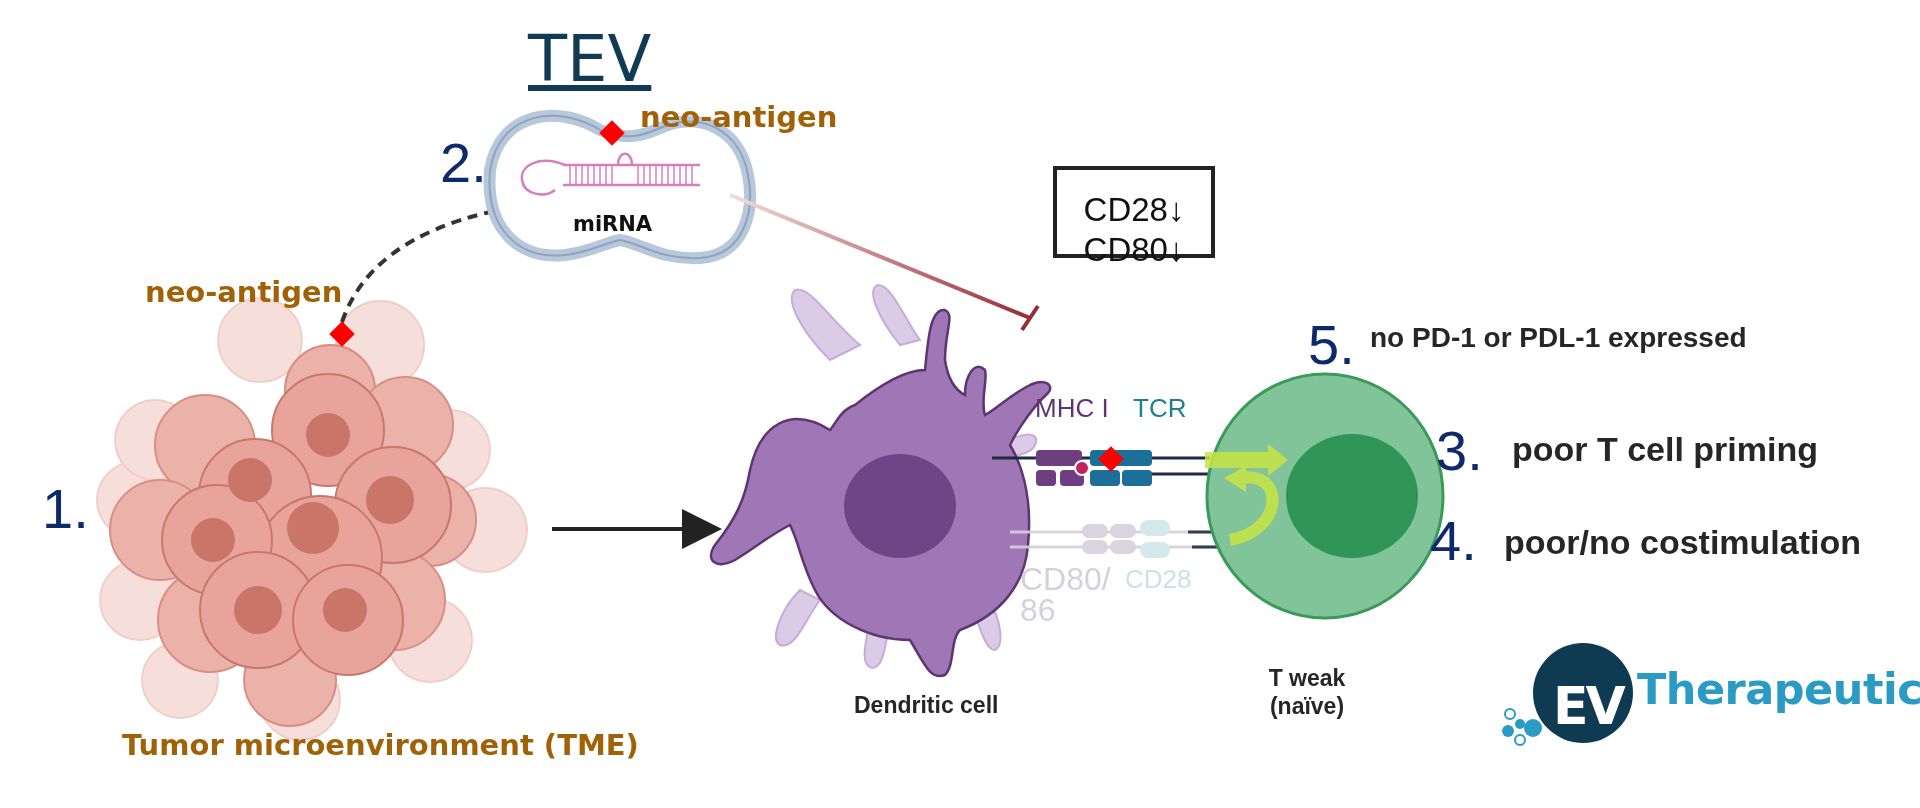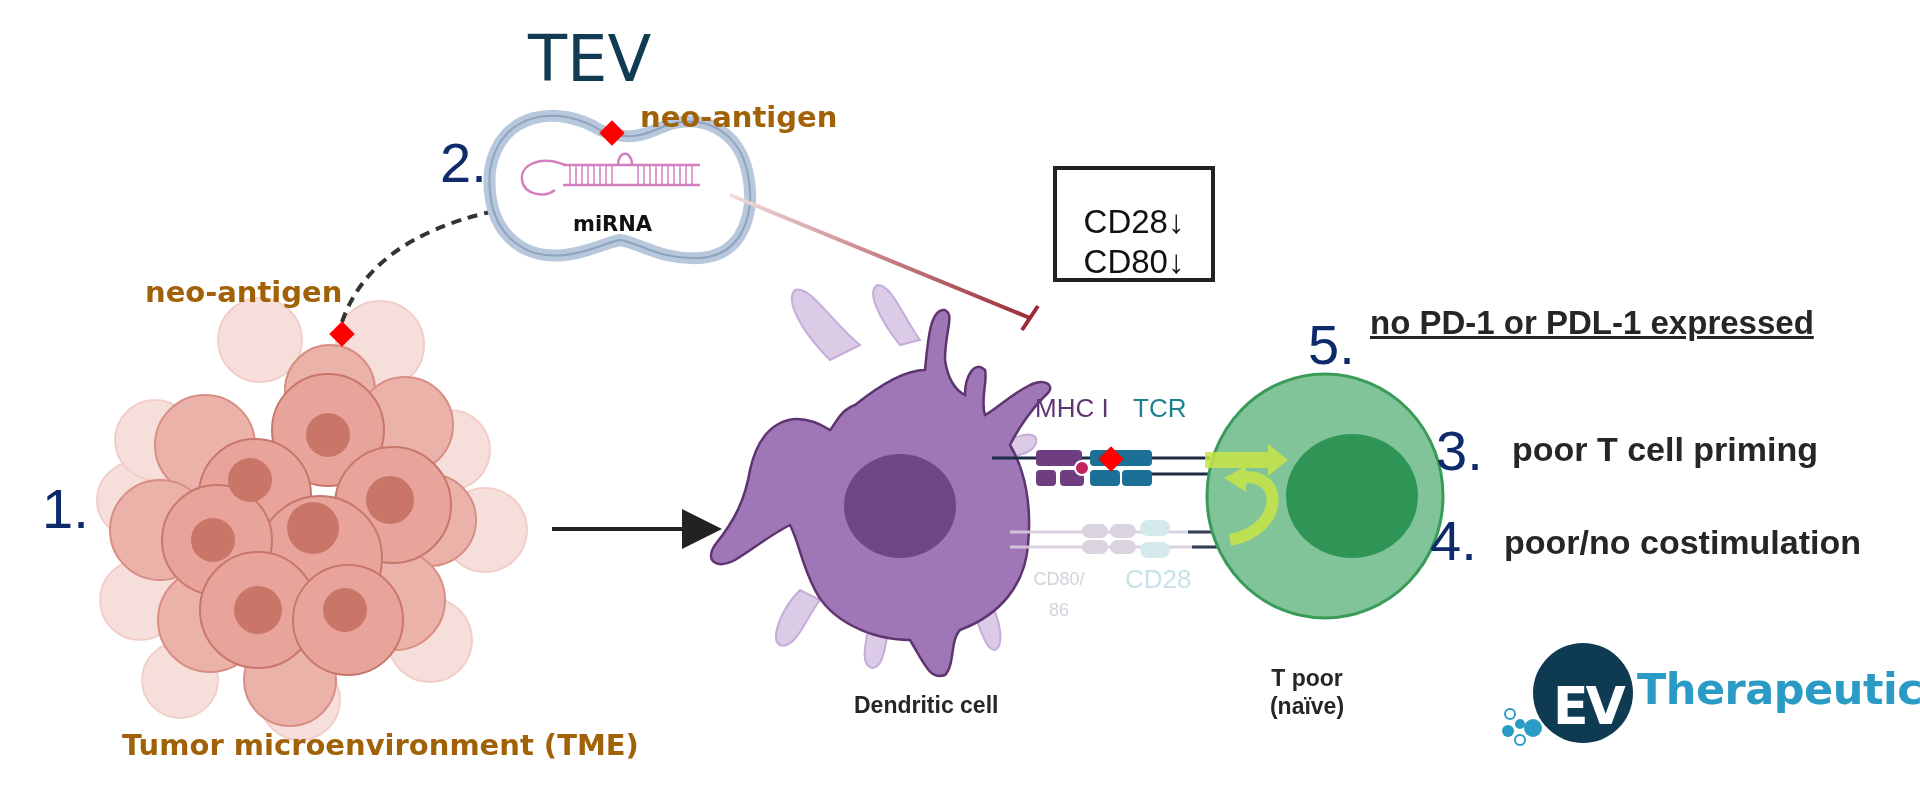--- a/index.html
+++ b/index.html
@@ -3,37 +3,37 @@
 <meta charset="utf-8">
 <style>
   html, body { margin:0; padding:0; background:#ffffff; }
   body { width:1920px; height:808px; position:relative; overflow:hidden;
          font-family:"Liberation Sans", sans-serif; }
   .abs { position:absolute; }
   svg.stage { position:absolute; left:0; top:0; }
   .lbl-bold { font-family:"DejaVu Sans", sans-serif; font-weight:bold; color:#a16207; }
   .num { font-family:"Liberation Sans", sans-serif; color:#0d2a6b; }
   .step { font-family:"Liberation Sans", sans-serif; font-weight:bold; color:#262626; }
-  #tev-title { left:528px; top:22px; font-size:64px; color:#113b52; font-family:"DejaVu Sans", sans-serif; }
+  #tev-title { left:528px; top:22px; font-size:64px; color:#113b52; font-family:"DejaVu Sans", sans-serif;text-decoration:underline; }
   #neo-top { left:640px; top:100px; font-size:29px; }
   #neo-left { left:145px; top:275px; font-size:29px; }
   #mirna { left:573px; top:212px; font-size:21px; color:#111; font-family:"DejaVu Sans", sans-serif; font-weight:bold; }
   #n2 { left:440px; top:130px; font-size:56px; }
   #n1 { left:42px; top:476px; font-size:56px; }
   #n5 { left:1308px; top:312px; font-size:56px; }
   #n3 { left:1436px; top:418px; font-size:56px; }
   #n4 { left:1430px; top:508px; font-size:56px; }
-  #s5 { left:1370px; top:304px; font-size:33px;text-decoration:underline; }
+  #s5 { left:1370px; top:322px; font-size:28px; }
   #s3 { left:1512px; top:430px; font-size:34px; }
   #s4 { left:1504px; top:523px; font-size:34px; }
-  #cdbox { left:1053px; top:166px; width:162px; height:116px; border:4px solid #222; box-sizing:border-box;
-           font-size:33px; color:#111; font-family:"Liberation Sans", sans-serif; line-height:40px; padding-top:32px; text-align:center; }
+  #cdbox { left:1053px; top:166px; width:162px; height:92px; border:4px solid #222; box-sizing:border-box;
+           font-size:33px; color:#111; font-family:"Liberation Sans", sans-serif; line-height:40px; padding-top:20px; text-align:center; }
   #mhc { left:1035px; top:393px; font-size:26px; color:#5e3570; }
   #tcr { left:1133px; top:393px; font-size:26px; color:#1e7f8f; }
-  #cd80 { left:1020px; top:564px; font-size:18px; color:#d6d0dc; line-height:31px; text-align:center; width:78px; }
+  #cd80 { left:1020px; top:564px; font-size:32px; color:#d6d0dc; line-height:31px; text-align:left; width:78px; }
   #cd28 { left:1125px; top:564px; font-size:26px; color:#c7e3e7; }
   #dc-label { left:825px; top:692px; font-size:23px;margin-left:29px; }
   #tc-label { left:1257px; top:664px; font-size:23px; text-align:center; line-height:28px; width:100px; }
   #tme-label { left:122px; top:728px; font-size:29px; }
   #logo-text { left:1637px; top:664px; font-size:43px; color:#2a9bc4; font-family:"DejaVu Sans", sans-serif; font-weight:bold; letter-spacing:-0.5px; }
   #logo-ev { left:1553px; top:676px; font-size:52px; color:#ffffff; font-family:"DejaVu Sans", sans-serif; font-weight:bold; letter-spacing:-3px; }
 </style>
 </head>
 <body>
 
@@ -212,19 +212,19 @@
 <div id="mhc" class="abs">MHC I</div>
 <div id="tcr" class="abs">TCR</div>
 <div id="cd80" class="abs">
   <div>CD80/</div>
   <div>86</div>
 </div>
 <div id="cd28" class="abs">CD28</div>
 
 <div id="dc-label" class="abs step">Dendritic cell</div>
 <div id="tc-label" class="abs step">
-  <div>T poor</div>
+  <div>T weak</div>
   <div>(naïve)</div>
 </div>
 <div id="tme-label" class="abs lbl-bold">Tumor microenvironment (TME)</div>
 
 <div id="logo-ev" class="abs">EV</div>
 <div id="logo-text" class="abs">Therapeutics</div>
 
 </body></html>

